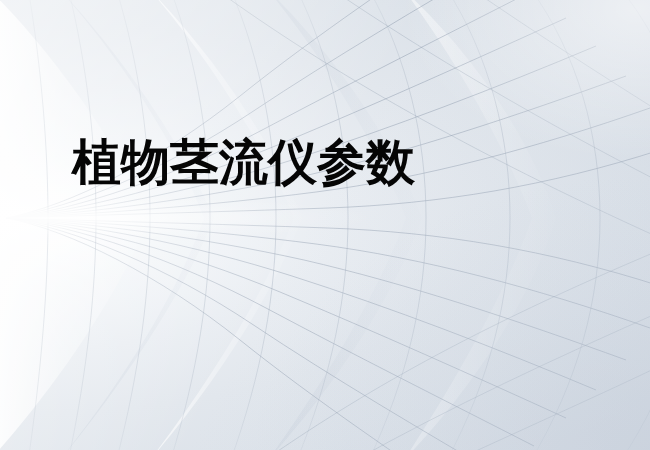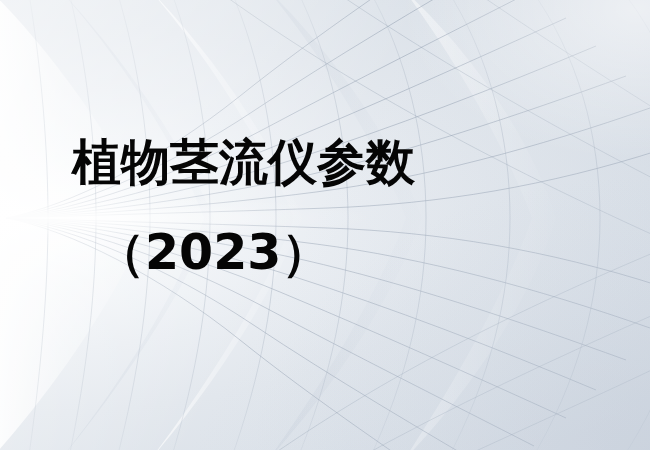--- a/index.html
+++ b/index.html
@@ -192,16 +192,15 @@
       <path d="M 470,-12 C 540,36 606,78 660,112"></path>
     </g>
   </svg>
 
   <div class="bg-layer" id="bg-tint"></div>
   <div class="bg-layer" id="bg-streak"></div>
   <div class="bg-layer" id="bg-corner-dark"></div>
 
   <div id="title-block">
     <p class="title-line" id="title-main">植物茎流仪参数</p>
-    <p class="title-line" id="title-year">（2023）</p>
   </div>
 
 </div>
 
 </body></html>

